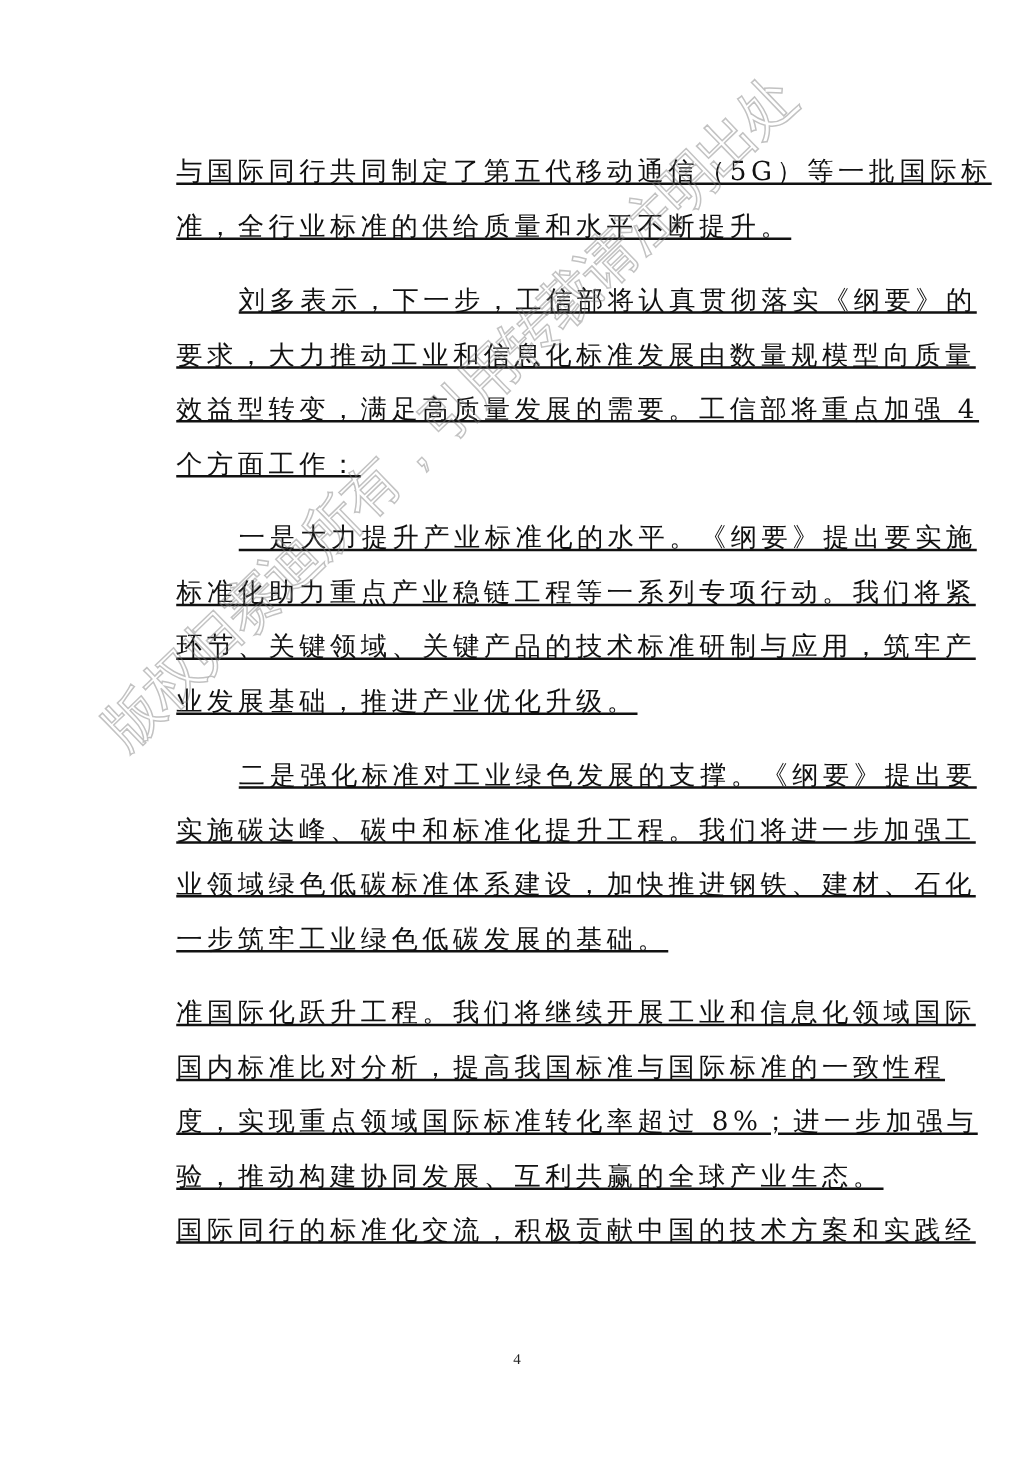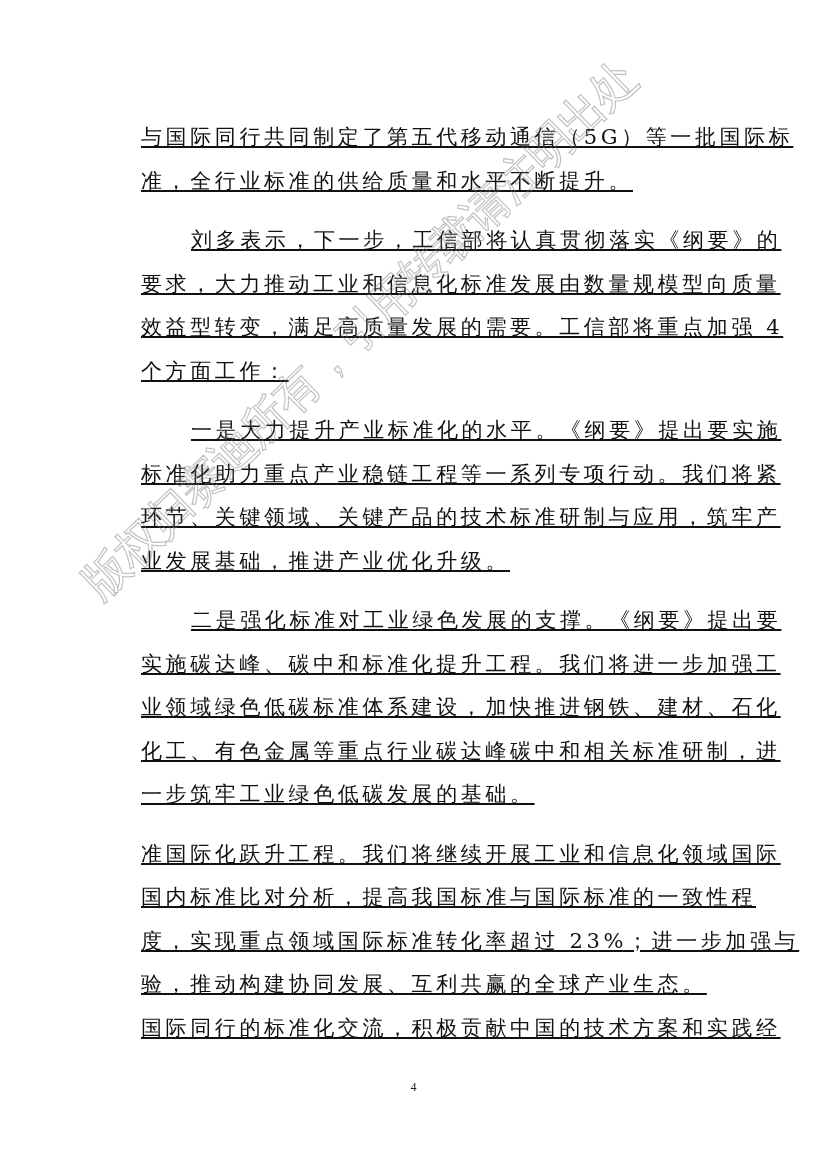--- a/index.html
+++ b/index.html
@@ -89,27 +89,26 @@
     <p class="para">
       <span class="line" style="padding-left:50px">一是大力提升产业标准化的水平。《纲要》提出要实施</span>
       <span class="line">标准化助力重点产业稳链工程等一系列专项行动。我们将紧</span>
       <span class="line">环节、关键领域、关键产品的技术标准研制与应用，筑牢产</span>
       <span class="line">业发展基础，推进产业优化升级。</span>
     </p>
     <p class="para">
       <span class="line" style="padding-left:50px">二是强化标准对工业绿色发展的支撑。《纲要》提出要</span>
       <span class="line">实施碳达峰、碳中和标准化提升工程。我们将进一步加强工</span>
       <span class="line">业领域绿色低碳标准体系建设，加快推进钢铁、建材、石化</span>
-      <span class="line">化工、有色金属等重点行业碳达峰碳中和相关标准研制，进</span>
       <span class="line">一步筑牢工业绿色低碳发展的基础。</span>
     </p>
     <p class="para">
       <span class="line">准国际化跃升工程。我们将继续开展工业和信息化领域国际</span>
       <span class="line">国内标准比对分析，提高我国标准与国际标准的一致性程</span>
-      <span class="line">度，实现重点领域国际标准转化率超过 23%；进一步加强与</span>
+      <span class="line">度，实现重点领域国际标准转化率超过 8%；进一步加强与</span>
       <span class="line">验，推动构建协同发展、互利共赢的全球产业生态。</span>
       <span class="line">国际同行的标准化交流，积极贡献中国的技术方案和实践经</span>
     </p>
   </div>
 
   <div class="watermark">版权归赛迪所有，引用转载请注明出处</div>
 
   <div class="page-number">4</div>
 </div>
 

